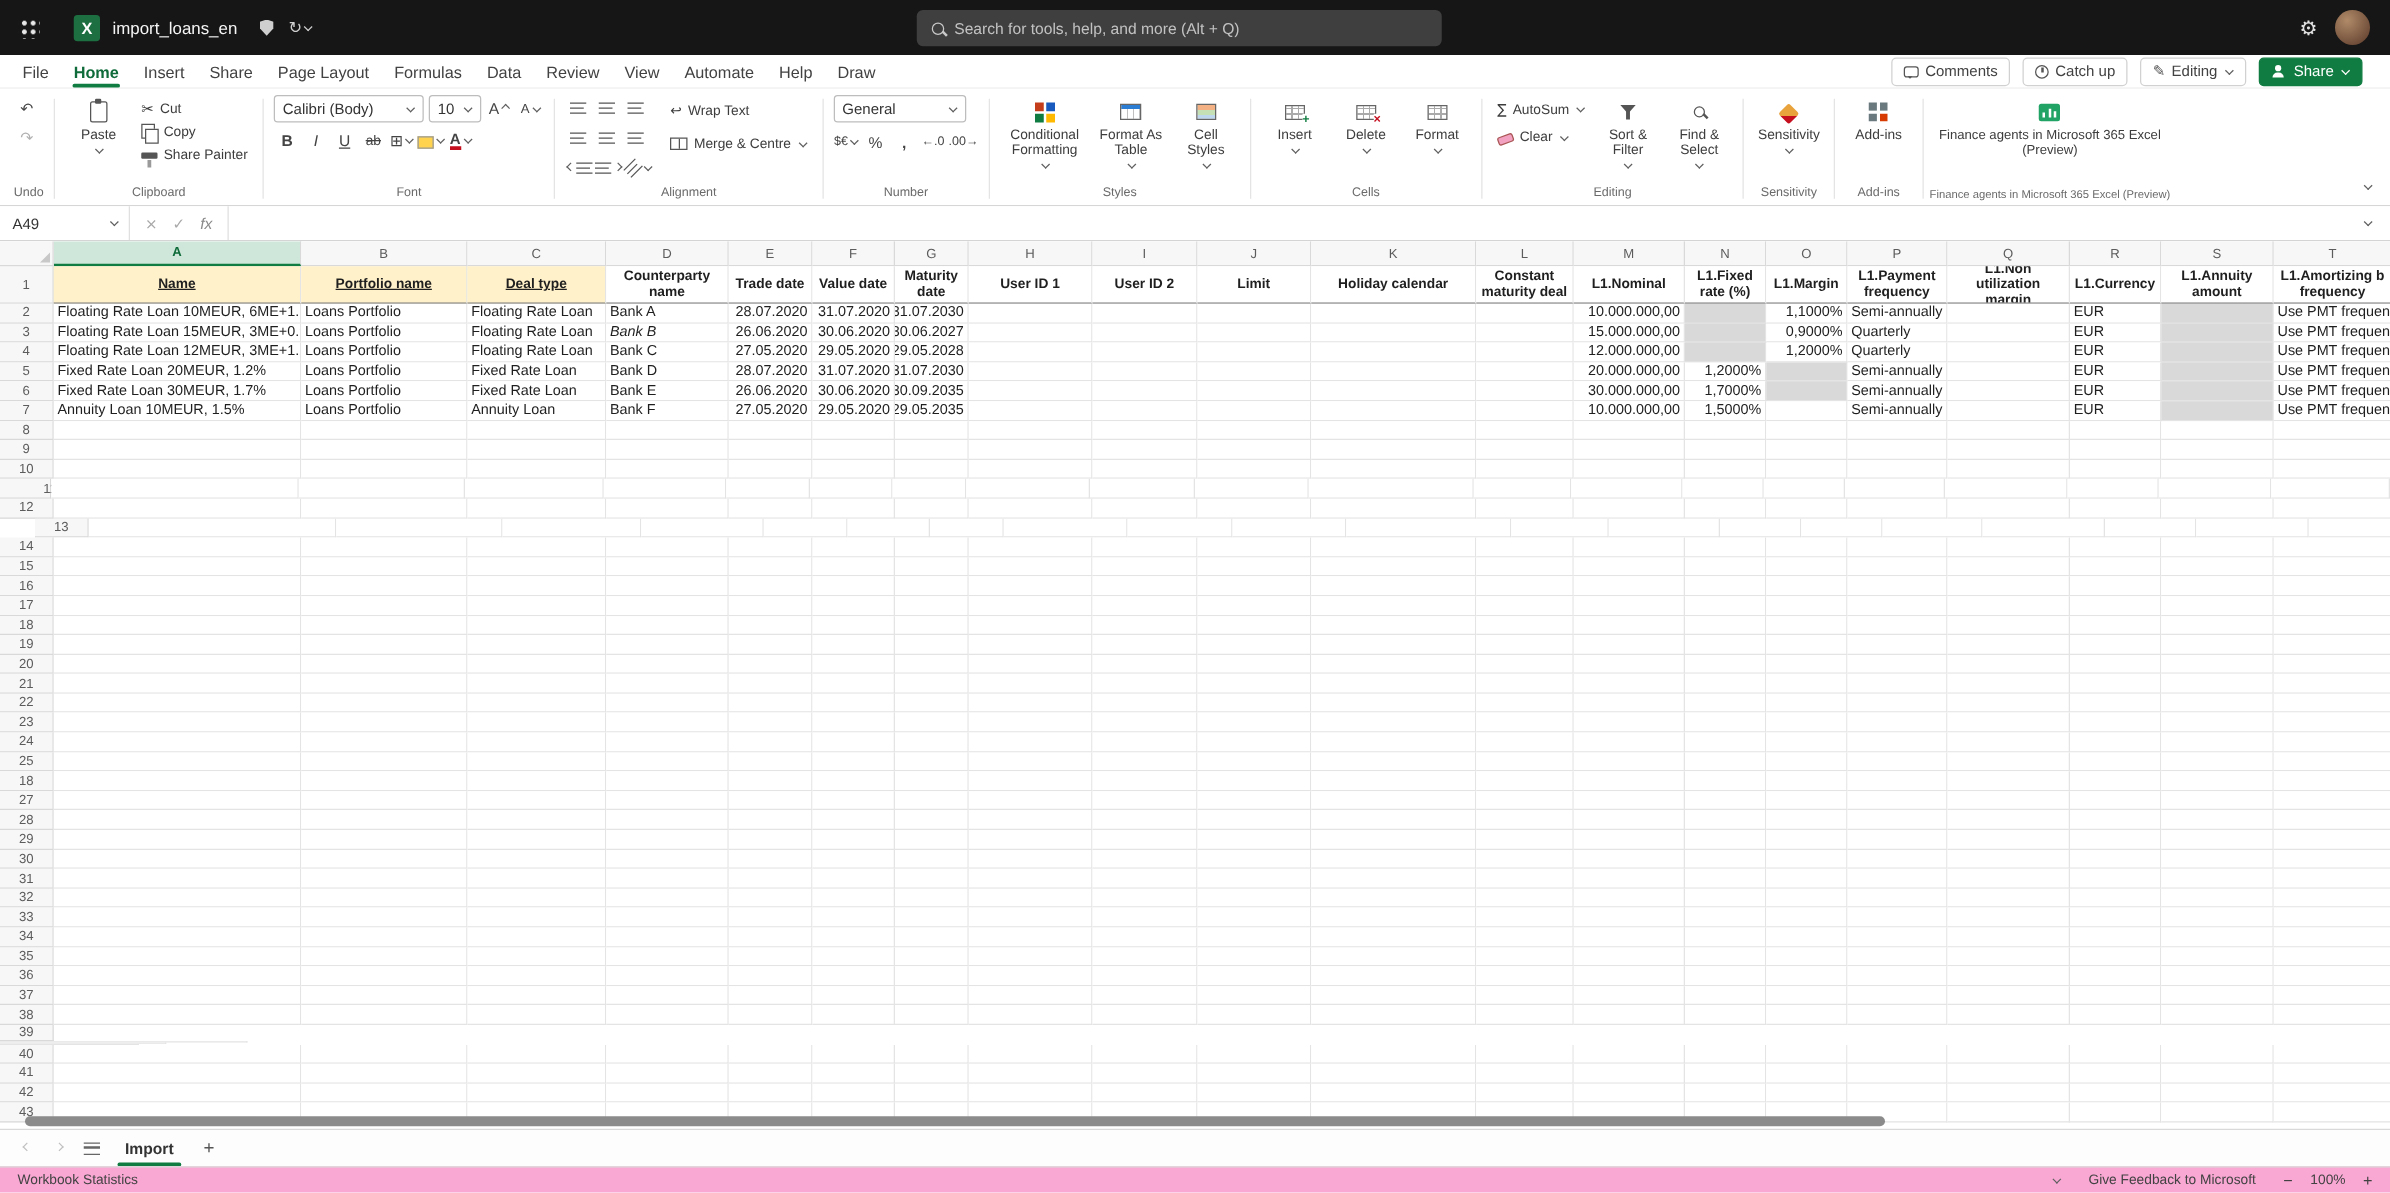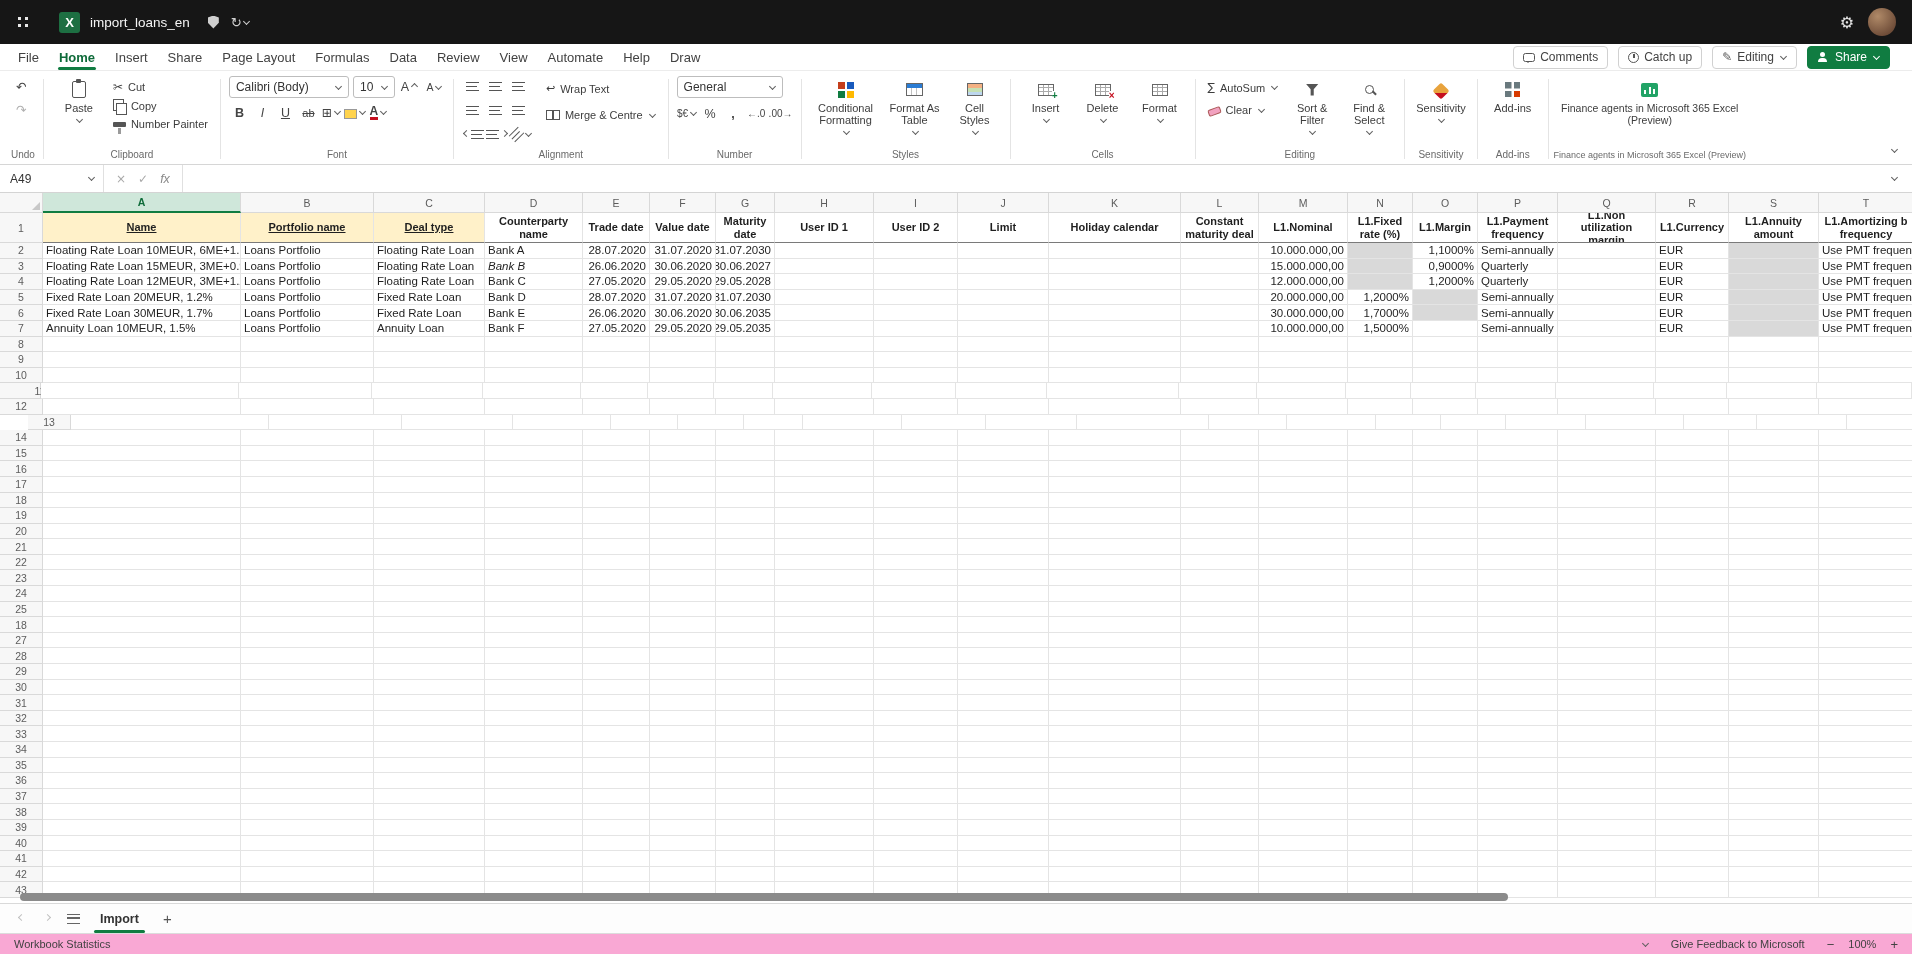--- a/index.html
+++ b/index.html
@@ -199,20 +199,24 @@
 <body>
 
 <div id="titlebar">
   <div class="waffle"></div>
   <div class="xl-logo">X</div>
   <div class="doc-title">import_loans_en</div>
   <span class="tb-ic">
       <span class="i-shield"></span>
     </span>
   <span class="tb-ic g">↻<span class="cv lt"></span></span>
+  <div id="search-pill">
+    <span class="i-search"></span>
+    <input id="search-input" readonly="" placeholder="Search for tools, help, and more (Alt + Q)" style="">
+  </div>
   <div class="right">
     <span class="i-gear g">⚙</span>
     <div class="avatar"></div>
   </div>
 </div>
 
 <div id="menubar">
   <div style="display:flex;height:100%">
       <div class="mitem">File</div>
       <div class="mitem active">Home</div>
@@ -273,21 +277,21 @@
         <div class="lblbtn">
           <span class="g" style="font-size:12px">✂</span>
           <span>Cut</span>
         </div>
         <div class="lblbtn">
           <span class="i-copy"></span>
           <span>Copy</span>
         </div>
         <div class="lblbtn">
           <span class="i-brush"></span>
-          <span>Number Painter</span>
+          <span>Share Painter</span>
         </div>
       </div>
     </div>
     <div class="glabel">Clipboard</div>
   </div>
   <div class="rdiv"></div>
 
   <div class="rgroup">
     <div class="rbody" style="flex-direction:column;gap:4px;">
       <div style="display:flex;gap:4px;align-items:center;">
@@ -707,21 +711,21 @@
       <div class="g-cell" style="width: 95px;">Use PMT frequen</div>
     </div>
     <div class="g-row" style="height: 15.6px;">
       <div class="g-rn" style="width: 43px;">6</div>
       <div class="g-cell" style="width: 198px;">Fixed Rate Loan 30MEUR, 1.7%</div>
       <div class="g-cell" style="width: 133px;">Loans Portfolio</div>
       <div class="g-cell" style="width: 111px;">Fixed Rate Loan</div>
       <div class="g-cell" style="width: 98px;">Bank E</div>
       <div class="g-cell g-right" style="width: 67px;">26.06.2020</div>
       <div class="g-cell g-right" style="width: 66px;">30.06.2020</div>
-      <div class="g-cell g-right" style="width: 59px;">30.06.2035</div>
+      <div class="g-cell g-right" style="width: 59px;">30.09.2035</div>
       <div class="g-cell" style="width: 99px;"></div>
       <div class="g-cell" style="width: 84px;"></div>
       <div class="g-cell" style="width: 91px;"></div>
       <div class="g-cell" style="width: 132px;"></div>
       <div class="g-cell" style="width: 78px;"></div>
       <div class="g-cell g-right" style="width: 89px;">30.000.000,00</div>
       <div class="g-cell g-right" style="width: 65px;">1,7000%</div>
       <div class="g-cell g-grey g-right" style="width: 65px;"></div>
       <div class="g-cell" style="width: 80px;">Semi-annually</div>
       <div class="g-cell" style="width: 98px;"></div>
@@ -1458,21 +1462,21 @@
       <div class="g-cell" style="width: 78px;"></div>
       <div class="g-cell g-right" style="width: 89px;"></div>
       <div class="g-cell g-right" style="width: 65px;"></div>
       <div class="g-cell g-right" style="width: 65px;"></div>
       <div class="g-cell" style="width: 80px;"></div>
       <div class="g-cell" style="width: 98px;"></div>
       <div class="g-cell" style="width: 73px;"></div>
       <div class="g-cell" style="width: 90px;"></div>
       <div class="g-cell" style="width: 95px;"></div>
     </div>
-    <div class="g-row" style="height: 15.6px;">
+    <div class="g-row" style="height: 15.6px; flex-direction: column;">
       <div class="g-rn" style="width: 43px;">39</div>
       <div class="g-cell" style="width: 198px;"></div>
       <div class="g-cell" style="width: 133px;"></div>
       <div class="g-cell" style="width: 111px;"></div>
       <div class="g-cell" style="width: 98px;"></div>
       <div class="g-cell g-right" style="width: 67px;"></div>
       <div class="g-cell g-right" style="width: 66px;"></div>
       <div class="g-cell g-right" style="width: 59px;"></div>
       <div class="g-cell" style="width: 99px;"></div>
       <div class="g-cell" style="width: 84px;"></div>

